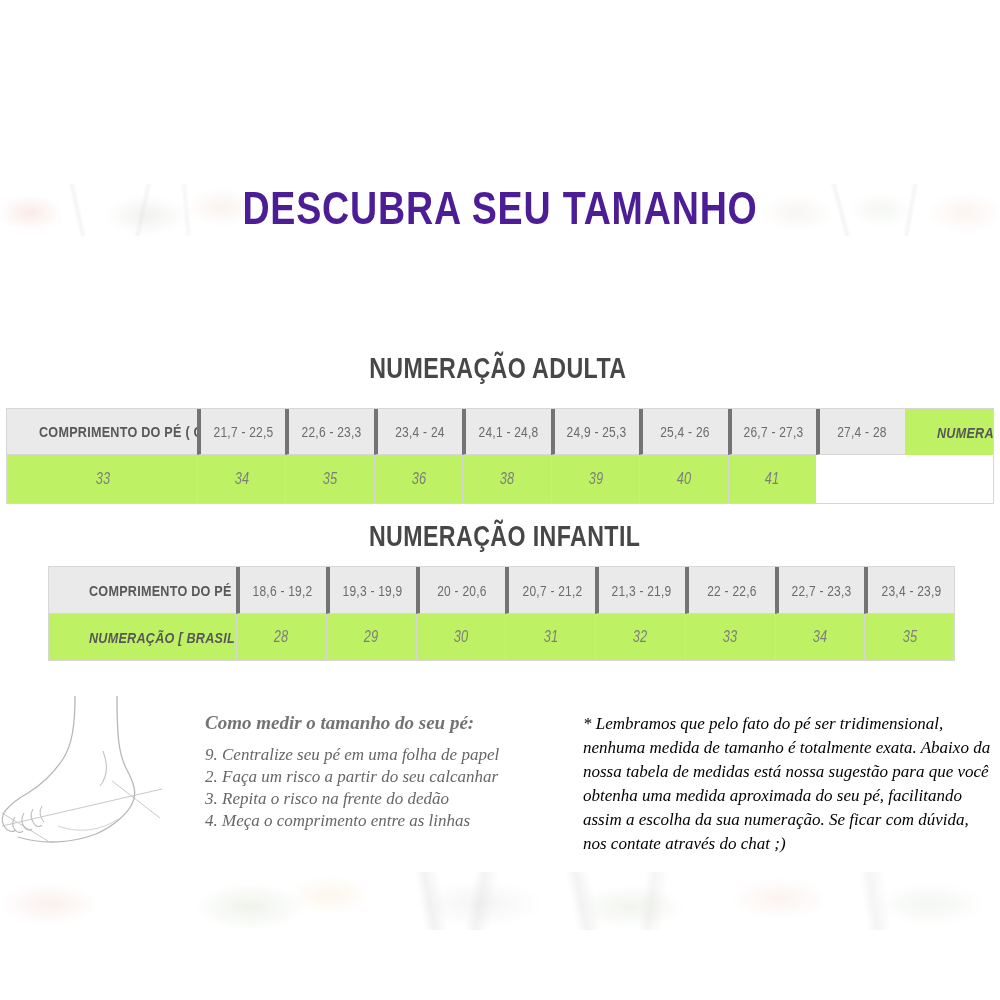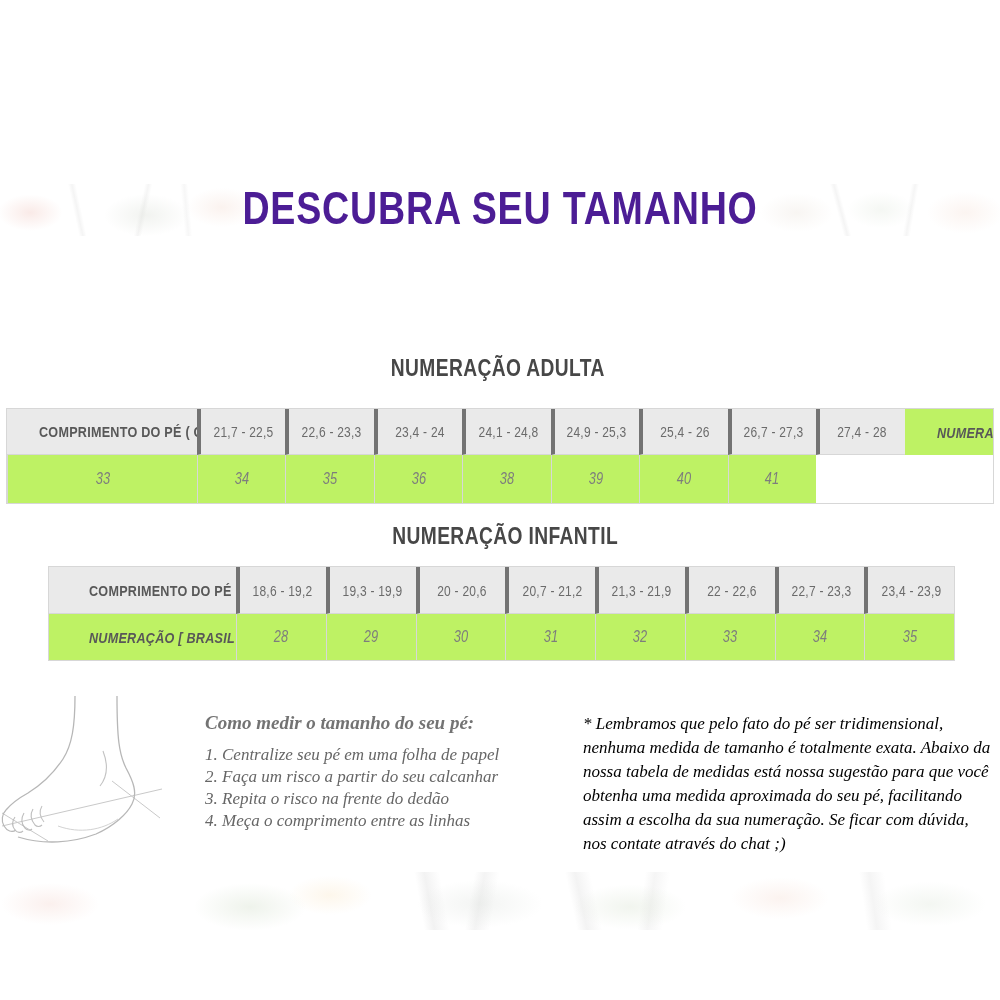--- a/index.html
+++ b/index.html
@@ -48,21 +48,21 @@
       linear-gradient(98deg, transparent 64%, rgba(190,190,190,0.15) 65%, transparent 66.5%),
       linear-gradient(82deg, transparent 86%, rgba(190,190,190,0.16) 87%, transparent 88.5%);
   }
 
   .page-title{
     position:absolute;left:0;top:180px;width:1000px;height:56px;line-height:56px;
     text-align:center;font-size:47px;font-weight:bold;color:#4c1d95;letter-spacing:1px;margin:0;
   }
   .section-title{
     position:absolute;left:0;width:996px;height:36px;line-height:36px;text-align:center;
-    font-size:24px;font-weight:bold;color:#474747;letter-spacing:0.5px;margin:0;
+    font-size:29px;font-weight:bold;color:#474747;letter-spacing:0.5px;margin:0;
   }
   .section-title.adult{top:350px;}
   .section-title.infant{top:518px;padding-left:7px;}
 
   .size-table{
     position:absolute;display:grid;background:#fff;
     border:1px solid #d7d7d7;box-sizing:border-box;
   }
   .size-table.adult{
     left:6px;top:408px;width:988px;
@@ -245,21 +245,21 @@
     <path d="M15 121 C12 125 12 130 15 134 C17 137 21 137 23 135" stroke="#bdbdbd" stroke-width="1.1"></path>
     <path d="M24 117 C21 122 21 128 25 132 C27 134 30 135 32 133" stroke="#bdbdbd" stroke-width="1.1"></path>
     <path d="M33 113 C30 118 31 124 35 129 C37 131 40 131 42 129" stroke="#bdbdbd" stroke-width="1.1"></path>
     <path d="M42 110 C39 115 40 121 44 126" stroke="#c2c2c2" stroke-width="1.1"></path>
 
     <path d="M58 130 C80 138 102 134 118 123" stroke="#d2d2d2" stroke-width="1"></path>
   </svg>
 
   <div class="instructions">
     <p class="heading">Como medir o tamanho do seu pé:</p>
-    <p class="step">1. Centralize seu pé em uma folha de papel</p>
+    <p class="step">9. Centralize seu pé em uma folha de papel</p>
     <p class="step">2. Faça um risco a partir do seu calcanhar</p>
     <p class="step">3. Repita o risco na frente do dedão</p>
     <p class="step">4. Meça o comprimento entre as linhas</p>
   </div>
 
   <div class="disclaimer">* Lembramos que pelo fato do pé ser tridimensional, nenhuma medida de tamanho é totalmente exata. Abaixo da nossa tabela de medidas está nossa sugestão para que você obtenha uma medida aproximada do seu pé, facilitando assim a escolha da sua numeração. Se ficar com dúvida, nos contate através do chat ;)</div>
 
 </div>
 
 </body></html>

